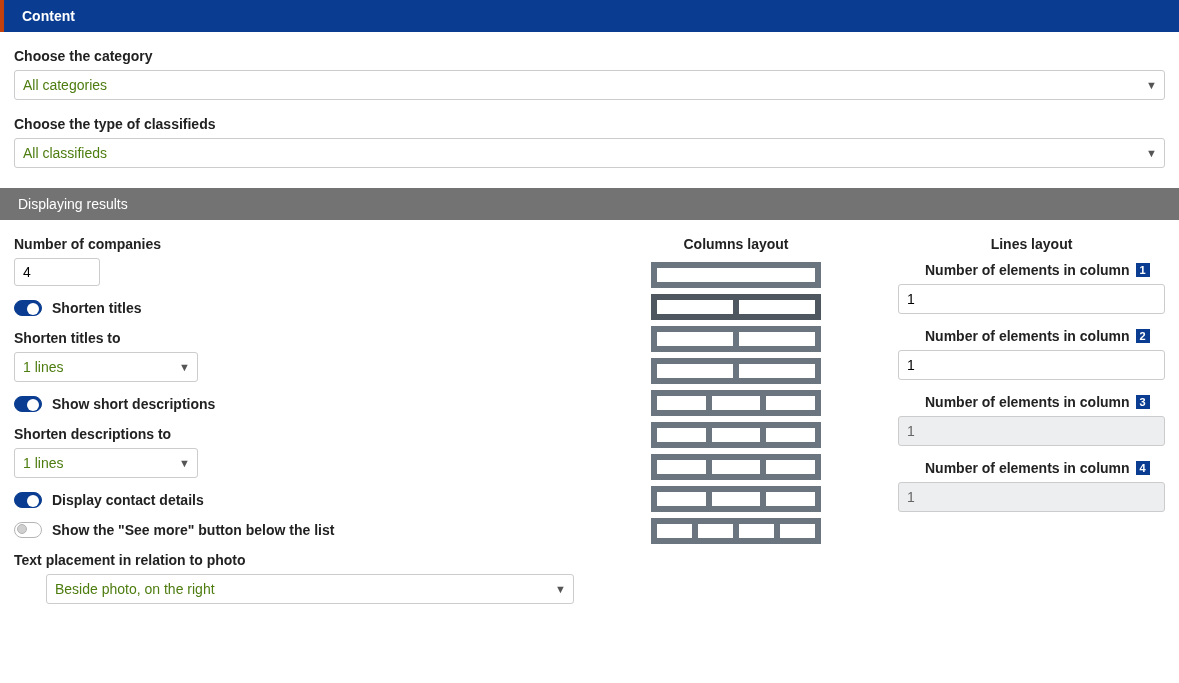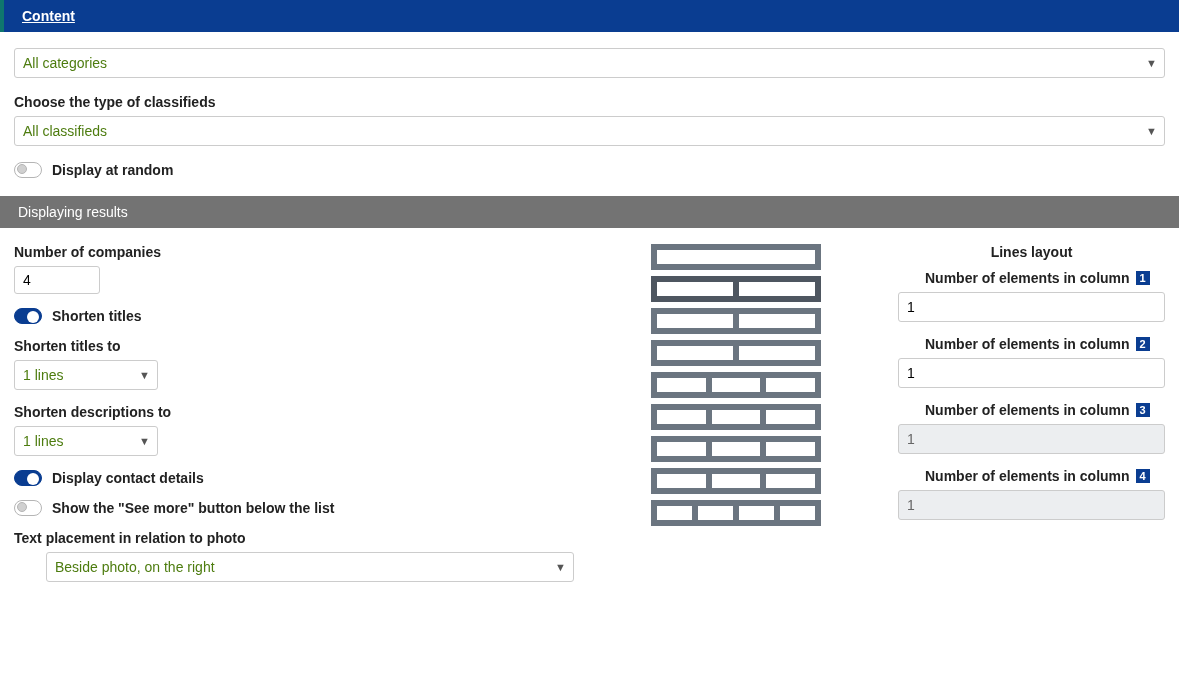--- a/index.html
+++ b/index.html
@@ -17,22 +17,21 @@
     overflow-y: scroll;
   }
   .section-header {
     padding: 8px 18px;
     font-weight: 600;
     color: #fff;
     font-size: 14px;
   }
   .section-header.primary {
     background: #0a3d91;
-    border-left: 4px solid #0f766e;
-    text-decoration: underline;
+    border-left: 4px solid #c2410c;
   }
   .section-header.secondary {
     background: #737373;
     color: #fff;
     font-weight: 400;
   }
   .form-area { padding: 16px 14px 4px 14px; }
   .field-label {
     font-weight: 700;
     color: #222;
@@ -98,21 +97,21 @@
     align-items: start;
   }
   .col-left .small-input {
     width: 86px;
     padding: 5px 8px;
     border: 1px solid #ccc;
     border-radius: 3px;
     font-size: 14px;
     margin-bottom: 14px;
   }
-  .col-left .select-wrap.narrow { width: 144px; margin-bottom: 14px; }
+  .col-left .select-wrap.narrow { width: 184px; margin-bottom: 14px; }
   .col-left .select-wrap.med    { width: 560px; max-width:100%; margin-bottom: 14px; padding-left: 32px; }
 
   .col-center { text-align: center; }
   .col-title-center {
     font-weight: 700; color:#222; margin-bottom: 10px; text-align:center;
   }
   .layout-stack { display:flex; flex-direction:column; gap:6px; width:170px; margin:0 auto; }
   .layout-row {
     background:#6b7580;
     padding:6px;
@@ -162,41 +161,36 @@
 <body>
 
 <div class="scroll-area">
 
   <div class="section-header primary">
     <span>Content</span>
   </div>
 
   <div class="form-area">
 
+    <label class="field-label">Choose the category</label>
     <div class="select-wrap">
       <select class="select">
         <option>All categories</option>
       </select>
       <span class="select-caret">▼</span>
     </div>
 
     <label class="field-label">Choose the type of classifieds</label>
     <div class="select-wrap">
       <select class="select">
         <option>All classifieds</option>
       </select>
       <span class="select-caret">▼</span>
     </div>
 
-    <div class="toggle-row">
-      <div class="toggle off">
-          <div class="knob"></div>
-        </div>
-      <span class="toggle-label">Display at random</span>
-    </div>
 
   </div>
 
   <div class="section-header secondary">
     <span>Displaying results</span>
   </div>
 
   <div class="results-grid">
 
     <div class="col-left">
@@ -212,20 +206,26 @@
       </div>
 
       <label class="field-label">Shorten titles to</label>
       <div class="select-wrap narrow">
         <select class="select">
           <option>1 lines</option>
         </select>
         <span class="select-caret">▼</span>
       </div>
 
+      <div class="toggle-row">
+        <div class="toggle on">
+            <div class="knob"></div>
+          </div>
+        <span class="toggle-label">Show short descriptions</span>
+      </div>
 
       <label class="field-label">Shorten descriptions to</label>
       <div class="select-wrap narrow">
         <select class="select">
           <option>1 lines</option>
         </select>
         <span class="select-caret">▼</span>
       </div>
 
       <div class="toggle-row">
@@ -246,20 +246,21 @@
       <div class="select-wrap med">
         <select class="select">
           <option>Beside photo, on the right</option>
         </select>
         <span class="select-caret">▼</span>
       </div>
 
     </div>
 
     <div class="col-center">
+      <div class="col-title-center">Columns layout</div>
       <div class="layout-stack" id="layout-stack">
           <div class="layout-row">
             <div class="layout-cell"></div>
           </div>
           <div class="layout-row selected">
             <div class="layout-cell"></div>
             <div class="layout-cell"></div>
           </div>
           <div class="layout-row">
             <div class="layout-cell"></div>

